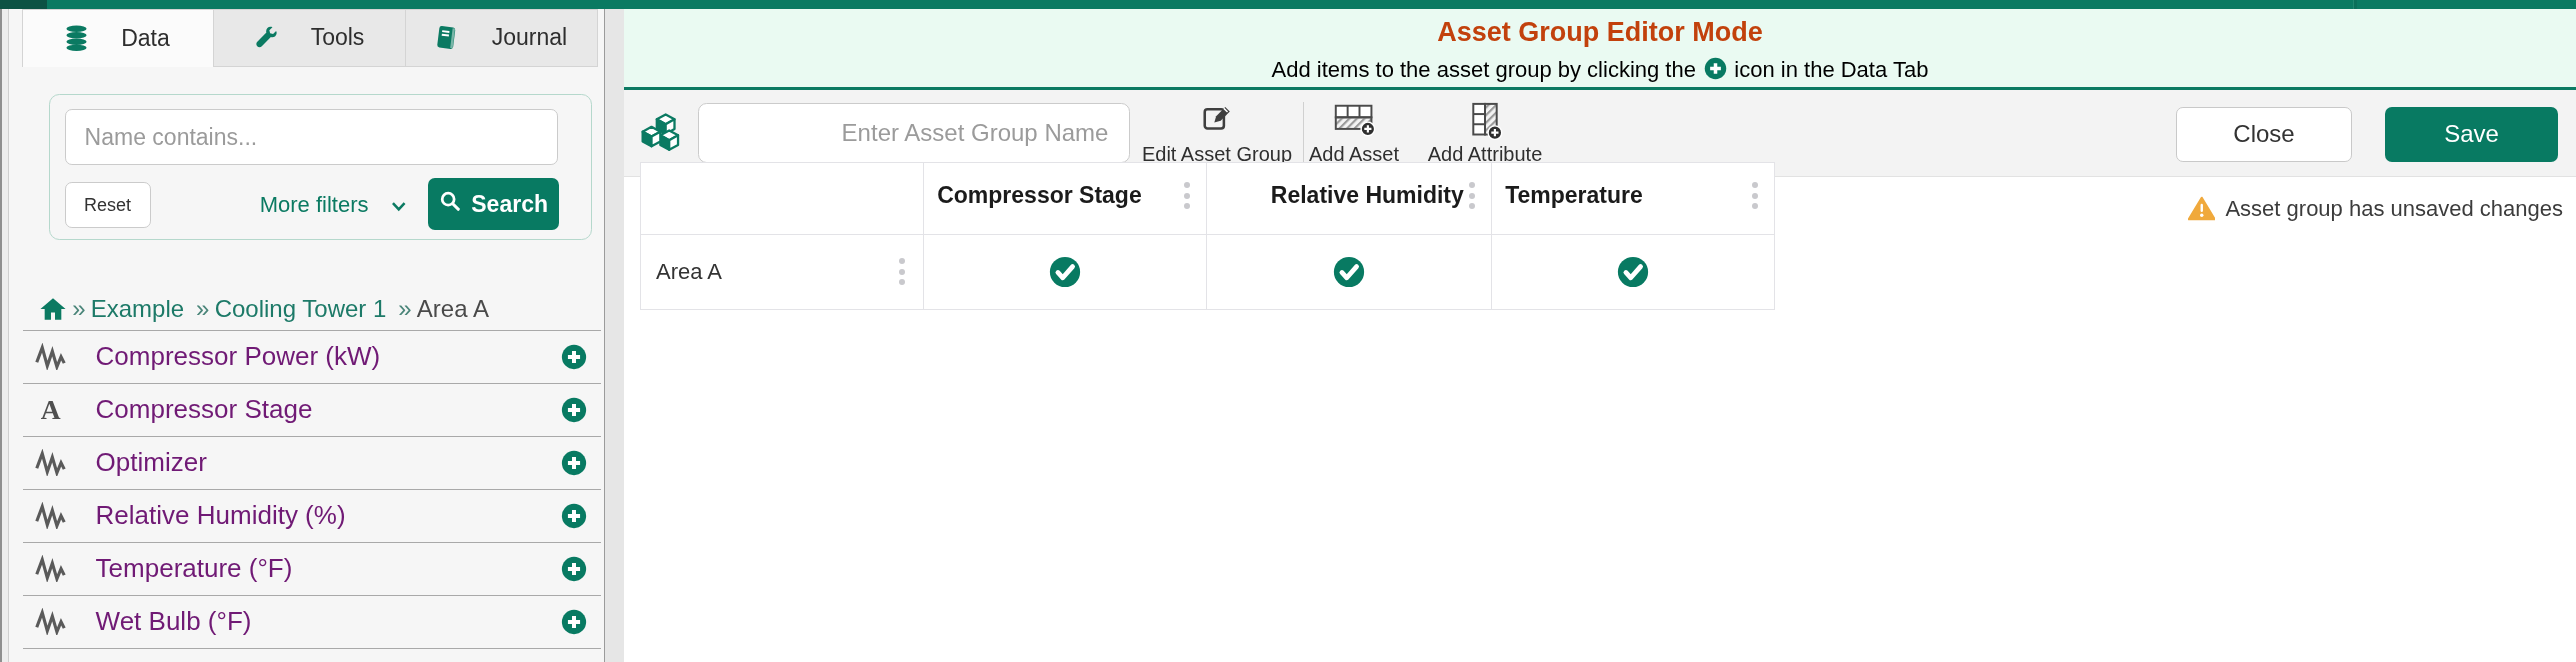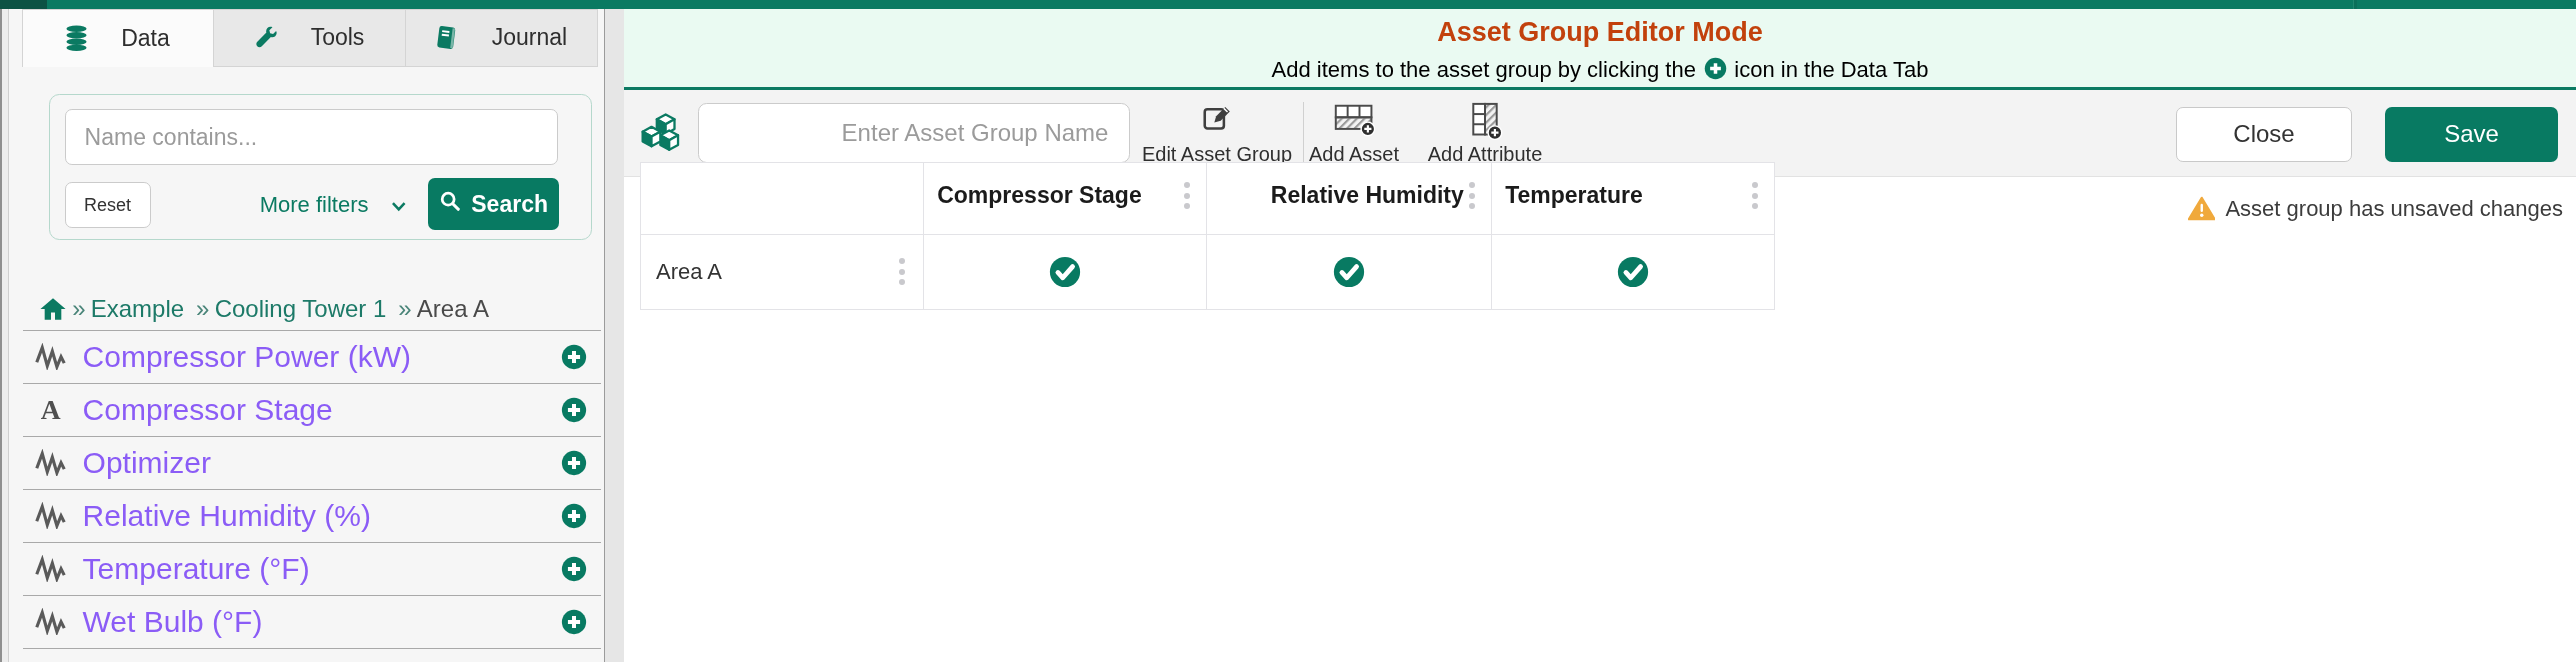--- a/index.html
+++ b/index.html
@@ -41,21 +41,21 @@
   .breadcrumb{position:absolute;left:39px;top:283px;height:34px;display:flex;align-items:center;
               font-size:24px;}
   .crumb-sep{color:#4a8579;margin:0 5.2px 0 12px;}
   .crumb-link{color:#1d7a68;cursor:pointer;}
   .crumb-current{color:#4a4a4a;}
 
   .item-list{position:absolute;left:23px;top:321px;width:578px;border-top:1.7px solid #a9a9a9;}
   .list-row{height:53px;box-sizing:border-box;border-bottom:1.7px solid #a9a9a9;
             display:flex;align-items:center;padding-left:8.6px;cursor:pointer;}
   .list-row .sicon{width:38px;display:flex;justify-content:center;color:#5a5a5a;}
-  .list-row .slabel{flex:1;margin-left:13px;font-size:30px;color:#8b5cf6;}
+  .list-row .slabel{flex:1;margin-left:26px;font-size:26px;color:#701a75;}
   .string-glyph{font-family:"Liberation Serif",serif;font-weight:700;font-size:27.5px;color:#4f4f4f;line-height:1;}
   .plus-wrap{margin-right:13.7px;display:flex;align-items:center;cursor:pointer;}
 
   
   .panel-divider{position:absolute;left:604px;top:8.6px;width:20.6px;height:654px;background:#e6e6e6;
                  border-left:1.7px solid #9b9b9b;border-right:1.7px solid #c6c6c6;box-sizing:border-box;cursor:col-resize;}
 
   
   .rpanel{position:absolute;left:624px;top:8.6px;width:1952px;height:654px;background:#fff;}
   .green-header{position:absolute;left:0;top:0;width:100%;height:81px;background:#eafaf2;

